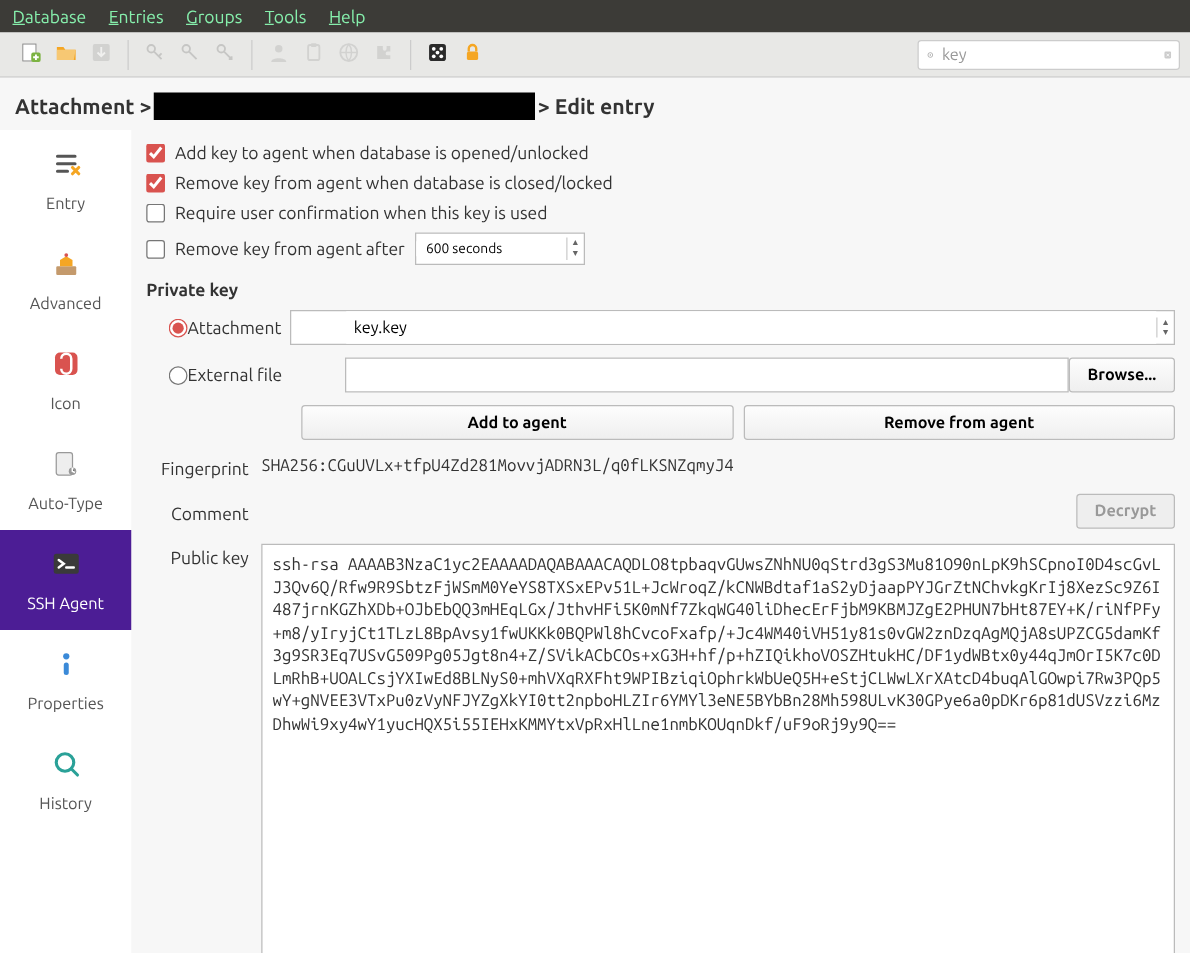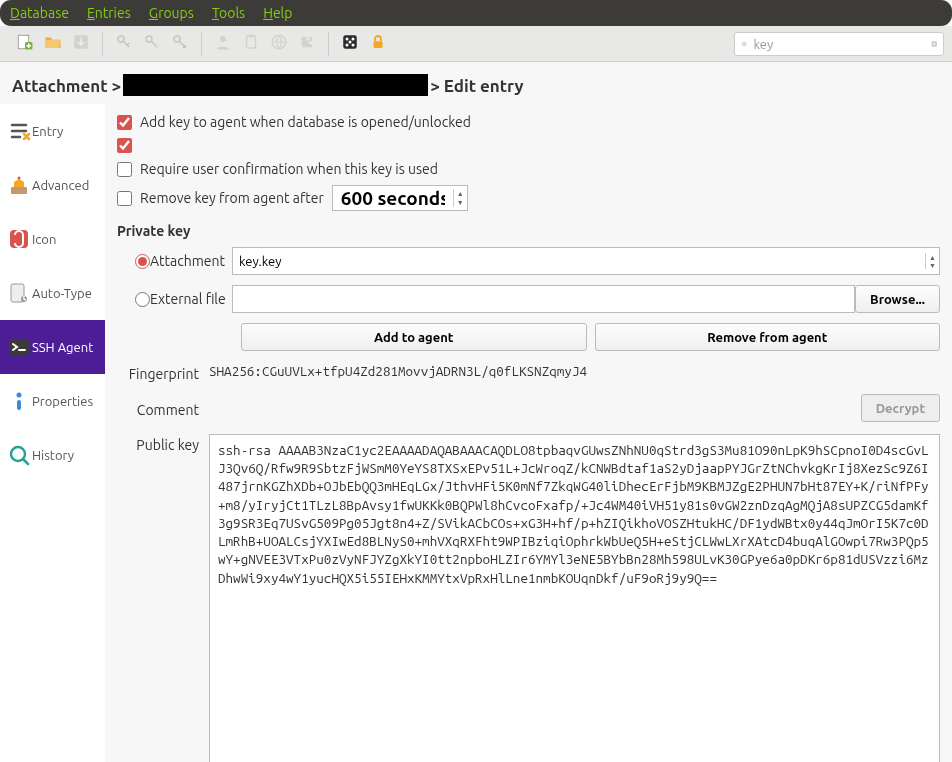--- a/index.html
+++ b/index.html
@@ -1,60 +1,60 @@
 <!DOCTYPE html>
 <html><head>
 <meta charset="utf-8">
 <style>
 * { box-sizing: border-box; margin: 0; padding: 0; font-family: "Ubuntu", "Segoe UI", sans-serif; }
 body { background: #f7f7f7; font-size: 14px; color: #333; width: 952px; }
 
-.menubar { background: #3c3b37; color: #84cc16; height: 26px; display: flex; align-items: center; padding: 0 10px; gap: 18px; border-radius: 11px; }
+.menubar { background: #3c3b37; color: #86efac; height: 26px; display: flex; align-items: center; padding: 0 10px; gap: 18px; }
 .menubar span { cursor: default; }
 .menubar span u { text-decoration: underline; }
 
 .toolbar { background: #e8e8e6; height: 36px; display: flex; align-items: center; padding: 0 8px; border-bottom: 1px solid #d0d0d0; }
 .toolbar .group { display: flex; align-items: center; gap: 10px; padding: 0 8px; }
 .toolbar .sep { width: 1px; height: 24px; background: #ccc; margin: 0 4px; }
 .toolbar .spacer { flex: 1; }
 .toolbar svg { width: 18px; height: 18px; }
 .toolbar .disabled { opacity: 0.35; }
 
 .search { display: flex; align-items: center; background: #fff; border: 1px solid #ccc; border-radius: 3px; height: 24px; width: 210px; padding: 0 6px; gap: 6px; }
 .search input { border: none; outline: none; flex: 1; font-size: 13px; color: #999; background: transparent; }
 
 .breadcrumb { padding: 12px 12px 8px 12px; font-size: 17px; font-weight: bold; color: #333; display: flex; align-items: center; }
 .breadcrumb .redact { display: inline-block; background: #000; width: 305px; height: 22px; vertical-align: middle; margin: 0 2px; }
 
 .main { display: flex; }
 .sidebar { width: 105px; background: #fff; display: flex; flex-direction: column; }
-.tab { display: flex; flex-direction: row; align-items: center; padding: 14px 6px; gap: 0; color: #555; cursor: pointer; }
+.tab { display: flex; flex-direction: column; align-items: center; padding: 14px 6px; gap: 12px; color: #555; cursor: pointer; }
 .tab.active { background: #4c1d95; color: #fff; }
 .tab .ticon { width: 26px; height: 26px; display: flex; align-items: center; justify-content: center; }
 .tab svg { width: 24px; height: 24px; }
 .tab span { font-size: 13px; }
 
 .content { flex: 1; padding: 10px 12px 12px 12px; }
 .row { display: flex; align-items: center; margin-bottom: 8px; gap: 8px; }
 .row label { cursor: default; }
 input[type=checkbox] { width: 15px; height: 15px; accent-color: #d9534f; }
 input[type=radio] { width: 15px; height: 15px; accent-color: #d9534f; }
 
 .spinner { display: flex; align-items: center; border: 1px solid #bbb; background: #fff; height: 26px; }
-.spinner input { border: none; outline: none; padding: 0 8px; width: 120px; font-size: 19px; font-weight: bold; }
+.spinner input { border: none; outline: none; padding: 0 8px; width: 120px; font-size: 11px; }
 .spinner .arrows { display: flex; flex-direction: column; border-left: 1px solid #ccc; }
 .spinner .arrows div { font-size: 7px; line-height: 7px; padding: 1px 3px; color: #666; cursor: pointer; }
 
 .section-title { font-weight: bold; margin: 12px 0 8px 0; font-size: 14px; }
 
 .indent { padding-left: 18px; }
 .radio-row { display: flex; align-items: center; margin-bottom: 10px; }
 .radio-row .lbl { width: 82px; }
 
-select.combo, input.combo { flex: 1; height: 28px; border: 1px solid #bbb; background: #fff; padding: 0 6px; font-size: 13px; }
+select.combo, input.combo { flex: 1; height: 28px; border: 1px solid #bbb; background: #fff; padding: 0 6px; font-size: 13px; margin-left: 44px; }
 
 .btn { height: 28px; border: 1px solid #bbb; background: linear-gradient(#fdfdfd,#efefef); border-radius: 3px; font-size: 13px; padding: 0 14px; cursor: pointer; font-weight: bold; }
 .btn:disabled { color: #999; background: #eee; }
 
 .btn-row { display: flex; gap: 8px; margin-top: 6px; }
 .btn-row .btn { flex: 1; }
 
 .field-row { display: flex; align-items: flex-start; gap: 10px; margin-top: 12px; }
 .field-row .flabel { width: 82px; text-align: right; padding-top: 3px; color: #333; }
 .mono { font-family: "Ubuntu Mono", Menlo, Consolas, monospace; font-size: 13.5px; }
@@ -230,20 +230,21 @@
     </div>
   </div>
 
   <div class="content">
     <div class="row">
       <input type="checkbox" checked="" style="">
       <label>Add key to agent when database is opened/unlocked</label>
     </div>
     <div class="row">
       <input type="checkbox" checked="" style="">
+      <label>Remove key from agent when database is closed/locked</label>
     </div>
     <div class="row">
       <input type="checkbox" style="">
       <label>Require user confirmation when this key is used</label>
     </div>
     <div class="row">
       <input type="checkbox" style="">
       <label>Remove key from agent after</label>
       <div class="spinner">
         <input value="600 seconds" style="">

